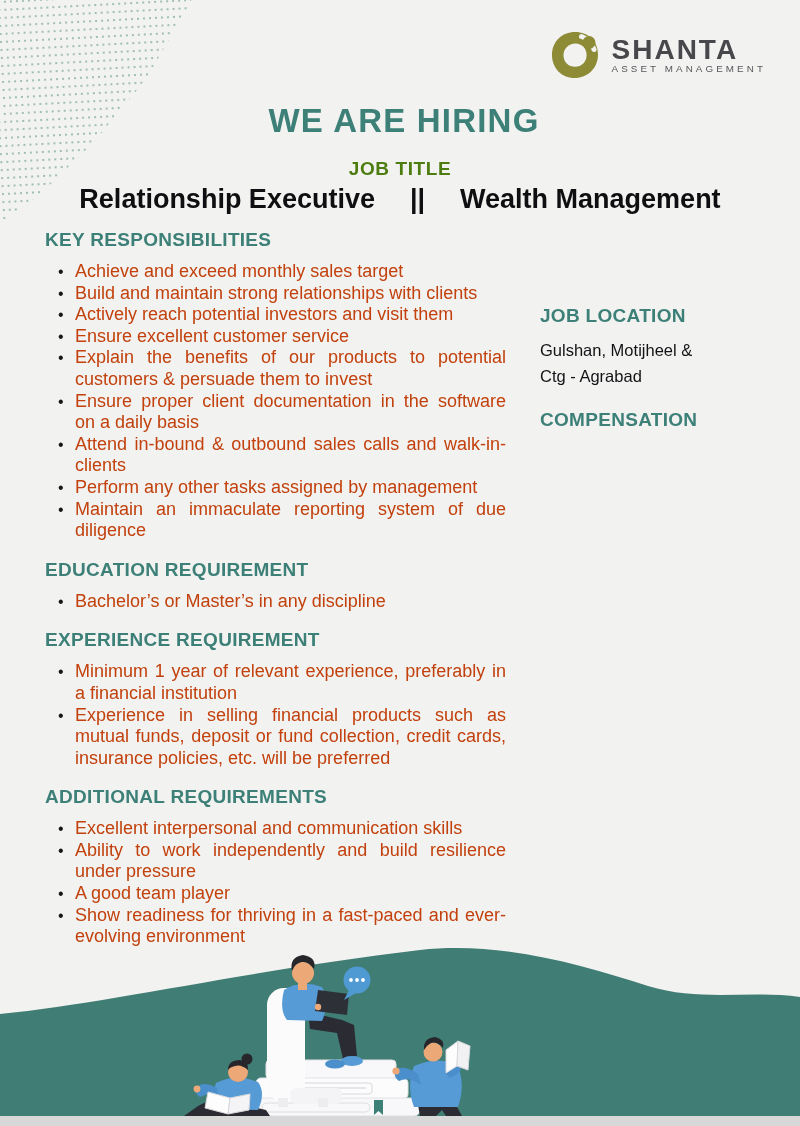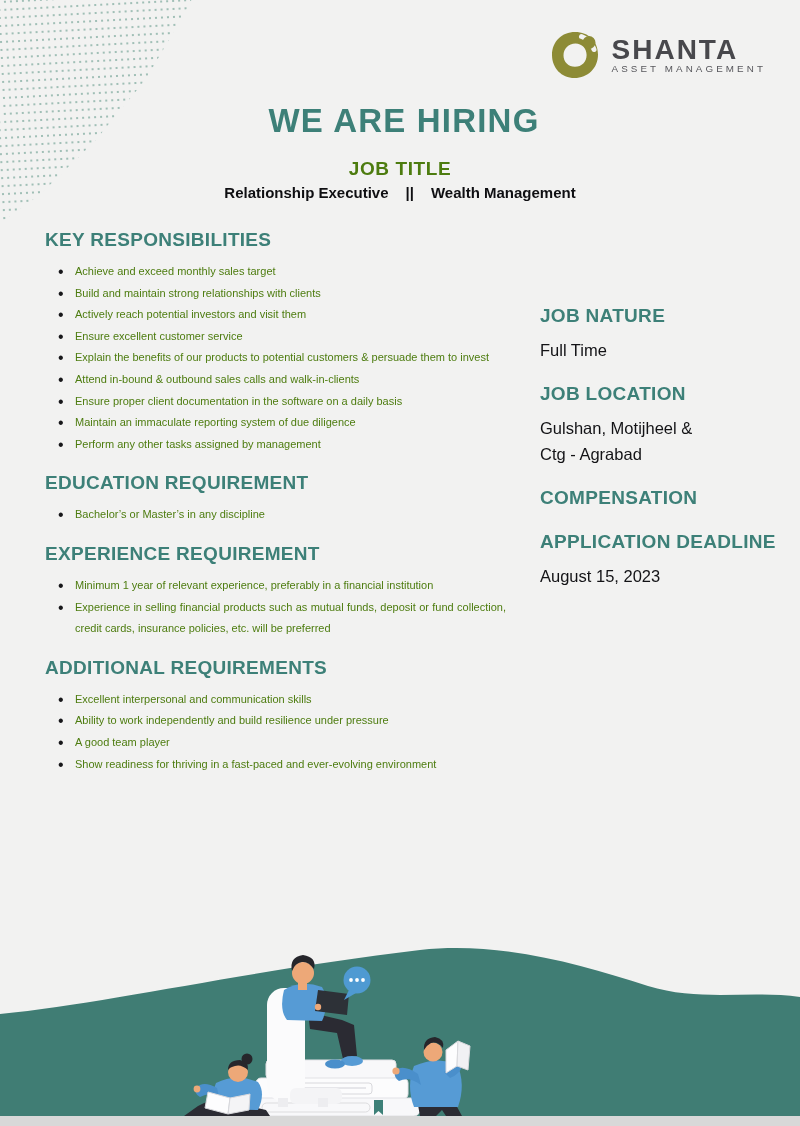--- a/index.html
+++ b/index.html
@@ -26,41 +26,41 @@
   .title{
     position:absolute; top:98px; left:0; width:100%; text-align:center;
     font-size:33px; font-weight:700; letter-spacing:1.2px; color:#3d8078; margin:4px;
   }
   .job-label{
     position:absolute; top:158px; left:0; width:100%; text-align:center;
     font-size:19px; font-weight:700; letter-spacing:.6px; color:#4d7c0f;
   }
   .job-line{
     position:absolute; top:184px; left:0; width:100%;
-    display:flex; justify-content:center; align-items:center; gap:17px;
-    font-size:15px; font-weight:600; color:#0f0f12;
+    display:flex; justify-content:center; align-items:center; gap:35px;
+    font-size:27px; font-weight:600; color:#0f0f12;
   }
   .job-line .sep{font-weight:700;}
   
   .col-left{position:absolute; left:45px; top:227px; width:461px;}
   .col-right{position:absolute; left:540px; top:303px; width:214px;}
   .sec{margin:0;}
   .col-left .sec + .sec{margin-top:15px;}
   .col-right .sec + .sec{margin-top:18px;}
   .sec-heading{
     font-size:19px; font-weight:700; letter-spacing:.3px; color:#3d8078;
     margin:0 0 8px 0; line-height:26px; white-space:nowrap;
   }
   .sec-text{
     margin:2px 0 0 0; font-size:16.5px; font-weight:500; color:#131316;
     line-height:26px; white-space:pre-line;
   }
   .sec-list{list-style:none; margin:2px 0 0 0; padding:0 0 0 30px;}
   .sec-list li{
-    position:relative; font-size:11px; font-weight:500; color:#4d7c0f;
+    position:relative; font-size:18px; font-weight:500; color:#c2410c;
     line-height:21.6px; margin:0;
   }
   .sec-list li::before{
     content:"•"; position:absolute; left:-17px; top:0; font-size:16px; color:#17171a;
   }
   .col-left .sec-list li{text-align:justify;}
   .col-right .sec-list{padding-left:28px;}
   
   .footer-art{position:absolute; left:0; bottom:0; width:800px; height:176px; display:block;}
 </style>
@@ -96,24 +96,24 @@
 
   <div class="col-left">
       <section class="sec">
         <h2 class="sec-heading">KEY RESPONSIBILITIES</h2>
         <ul class="sec-list">
           <li>Achieve and exceed monthly sales target</li>
           <li>Build and maintain strong relationships with clients</li>
           <li>Actively reach potential investors and visit them</li>
           <li>Ensure excellent customer service</li>
           <li>Explain the benefits of our products to potential customers &amp; persuade them to invest</li>
+          <li>Ensure proper client documentation in the software on a daily basis</li>
           <li>Attend in-bound &amp; outbound sales calls and walk-in-clients</li>
-          <li>Ensure proper client documentation in the software on a daily basis</li>
+          <li>Perform any other tasks assigned by management</li>
           <li>Maintain an immaculate reporting system of due diligence</li>
-          <li>Perform any other tasks assigned by management</li>
         </ul>
       </section>
       <section class="sec">
         <h2 class="sec-heading">EDUCATION REQUIREMENT</h2>
         <ul class="sec-list">
           <li>Bachelor’s or Master’s in any discipline</li>
         </ul>
       </section>
       <section class="sec">
         <h2 class="sec-heading">EXPERIENCE REQUIREMENT</h2>
@@ -127,34 +127,26 @@
         <ul class="sec-list">
           <li>Excellent interpersonal and communication skills</li>
           <li>Ability to work independently and build resilience under pressure</li>
           <li>A good team player</li>
           <li>Show readiness for thriving in a fast-paced and ever-evolving environment</li>
         </ul>
       </section>
     </div>
   <div class="col-right">
       <section class="sec">
-        <h2 class="sec-heading">JOB NATURE</h2>
-        <p class="sec-text">Full Time</p>
-      </section>
-      <section class="sec">
         <h2 class="sec-heading">JOB LOCATION</h2>
         <p class="sec-text">Gulshan, Motijheel &amp;
 Ctg - Agrabad</p>
       </section>
       <section class="sec">
         <h2 class="sec-heading">COMPENSATION</h2>
-      </section>
-      <section class="sec">
-        <h2 class="sec-heading">APPLICATION DEADLINE</h2>
-        <p class="sec-text">August 15, 2023</p>
       </section>
     </div>
 
   <svg class="footer-art" viewBox="0 0 800 176" aria-hidden="true">
 
     <path d="M0,74 C110,63 250,30 420,10 C500,1 580,24 648,46 C700,62 748,50 800,57 L800,176 L0,176 Z" fill="#407d74"></path>
 
     <g>
       <rect x="266" y="120" width="130" height="19" rx="4" fill="#f8f8fa" stroke="#e2e2e6"></rect>
       <rect x="256" y="138" width="152" height="21" rx="5" fill="#fcfcfd" stroke="#e2e2e6"></rect>

